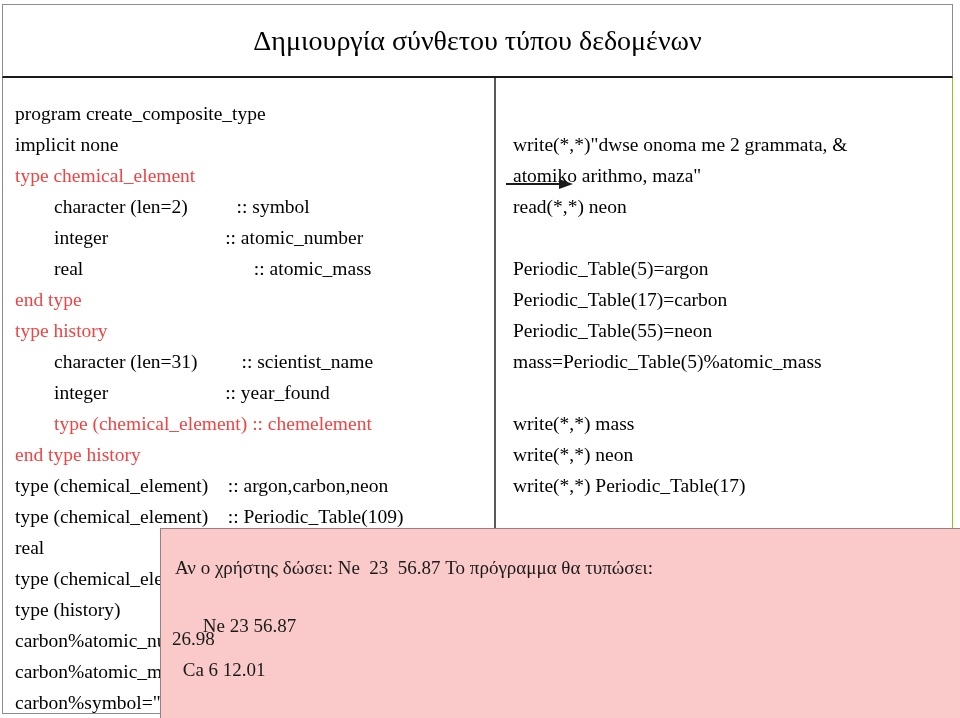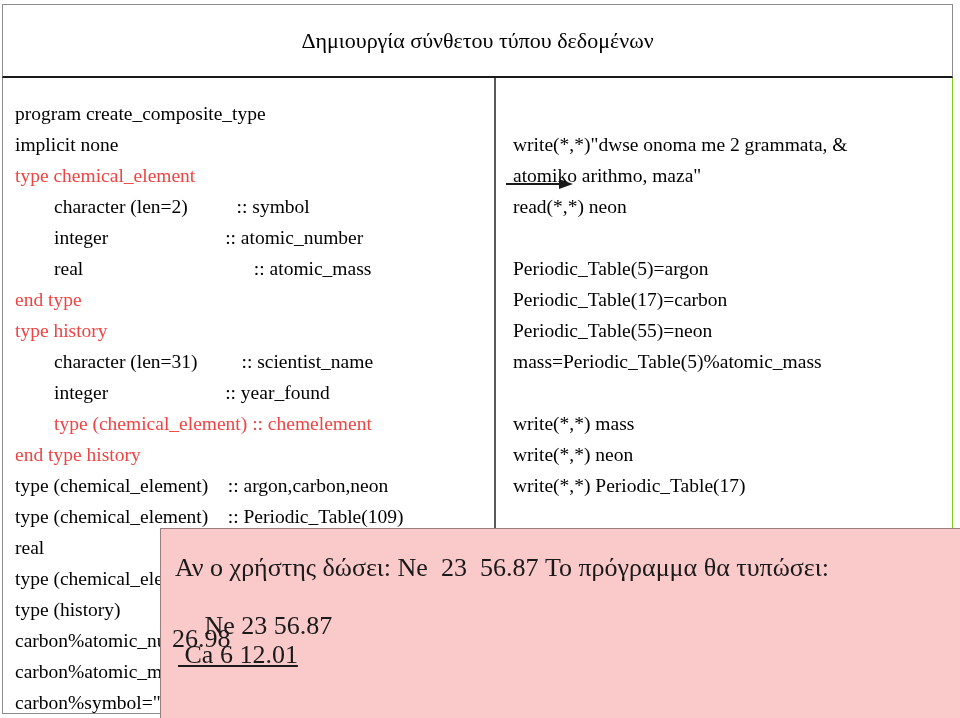--- a/index.html
+++ b/index.html
@@ -28,21 +28,21 @@
     box-sizing: border-box;
     background: #ffffff;
   }
   #title-text {
     position: absolute;
     left: 0;
     right: 0;
     top: 50%;
     transform: translateY(-50%);
     text-align: center;
-    font-size: 22px;
+    font-size: 28px;
     line-height: 1.1;
     white-space: nowrap;
   }
 
   
   #body-frame {
     position: absolute;
     left: 2px;
     top: 78px;
     width: 951px;
@@ -112,28 +112,28 @@
     height: 190px;
     background: #fac9c9;
     border-top: 1px solid #9a7d7d;
     border-left: 1px solid #9a7d7d;
     box-sizing: border-box;
     overflow: hidden;
   }
   .overlay-line {
     position: absolute;
     white-space: pre;
-    font-size: 26px;
+    font-size: 19px;
     line-height: 23px;
     color: #1a1a1a;
   }
   #ov-l0 { left: 14px; top: 27px; }
   #ov-l1 { left: 11px; top: 70px; margin-top: 28px; }
   #ov-l2 { left: 17px; top: 85px; margin-left: 20px; }
-  #ov-l3 { left: 17px; top: 114px; text-decoration: underline; }
+  #ov-l3 { left: 17px; top: 129px; }
   #ov-l4 { left: 17px; top: 143px; }
 </style>
 </head>
 <body>
 
 <div id="title-frame">
   <div id="title-text">Δημιουργία σύνθετου τύπου δεδομένων</div>
 </div>
 
 <div id="body-frame">

